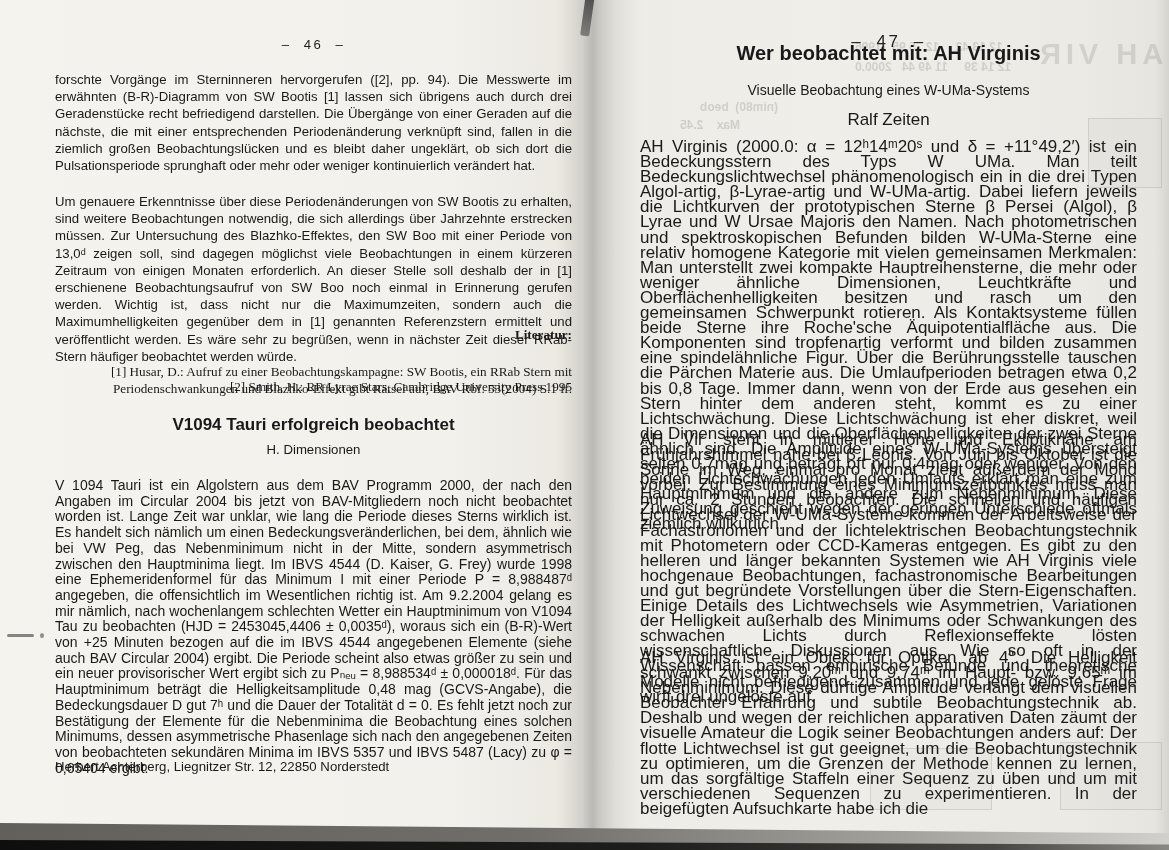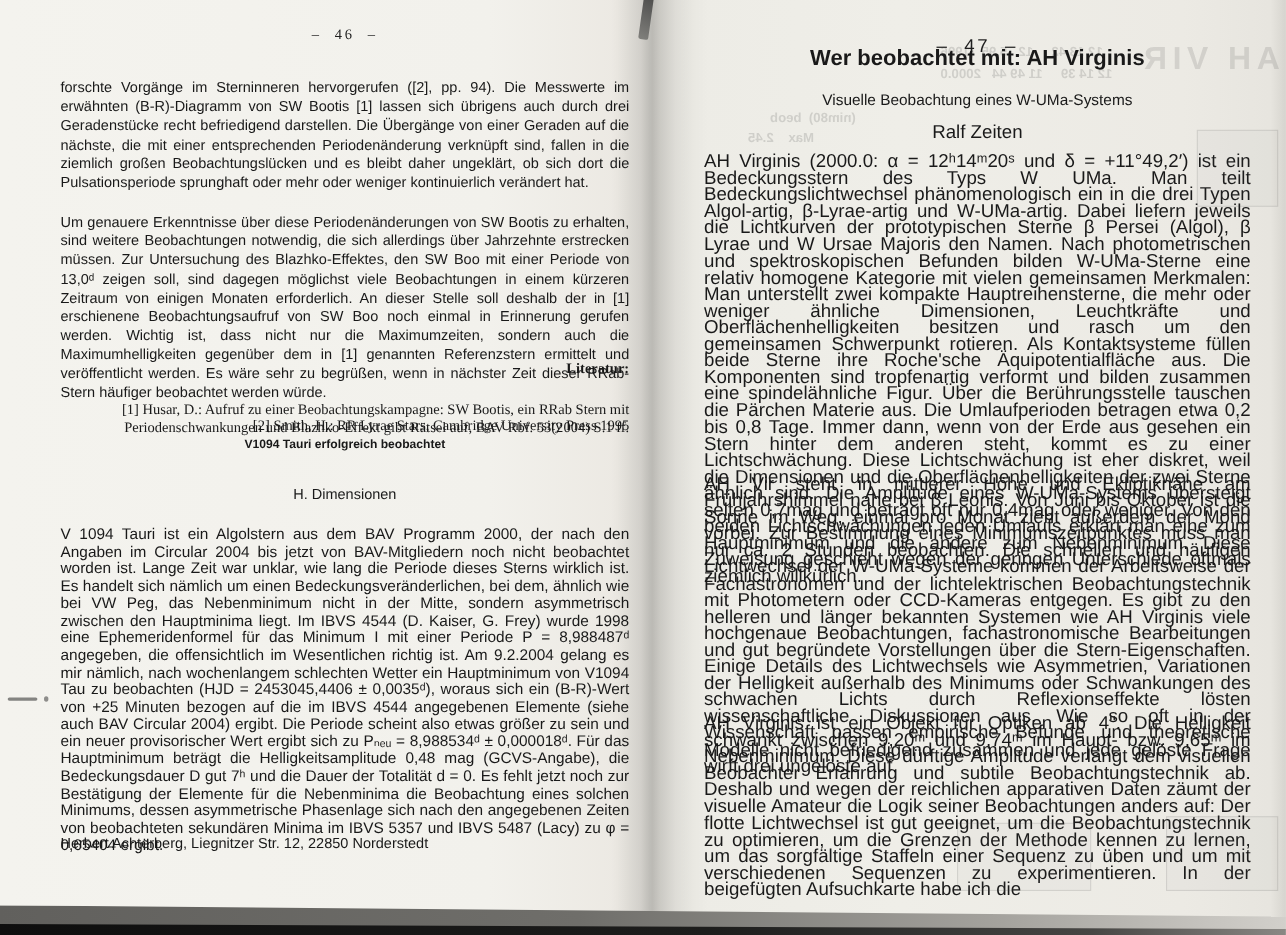--- a/index.html
+++ b/index.html
@@ -79,33 +79,33 @@
 </style>
 </head>
 <body>
 
 <div class="scan-bg"></div>
 <div class="gutter-shadow"></div>
 <div class="gutter-top-mark"></div>
 <div class="right-edge-shade"></div>
 
 <div>
-  <div class="page-num left-col" style="top:22px;font-family:Liberation Serif, serif;">–  46  –</div>
+  <div class="page-num left-col" style="top:36px;">–  46  –</div>
 
   <div class="body-text left-col" style="top:71px;">forschte Vorgänge im Sterninneren hervorgerufen ([2], pp. 94). Die Messwerte im erwähnten (B-R)-Diagramm von SW Bootis [1] lassen sich übrigens auch durch drei Geradenstücke recht befriedigend darstellen. Die Übergänge von einer Geraden auf die nächste, die mit einer entsprechenden Periodenänderung verknüpft sind, fallen in die ziemlich großen Beobachtungslücken und es bleibt daher ungeklärt, ob sich dort die Pulsationsperiode sprunghaft oder mehr oder weniger kontinuierlich verändert hat.</div>
 
   <div class="body-text left-col" style="top:193px;">Um genauere Erkenntnisse über diese Periodenänderungen von SW Bootis zu erhalten, sind weitere Beobachtungen notwendig, die sich allerdings über Jahrzehnte erstrecken müssen. Zur Untersuchung des Blazhko-Effektes, den SW Boo mit einer Periode von 13,0ᵈ zeigen soll, sind dagegen möglichst viele Beobachtungen in einem kürzeren Zeitraum von einigen Monaten erforderlich. An dieser Stelle soll deshalb der in [1] erschienene Beobachtungsaufruf von SW Boo noch einmal in Erinnerung gerufen werden. Wichtig ist, dass nicht nur die Maximumzeiten, sondern auch die Maximumhelligkeiten gegenüber dem in [1] genannten Referenzstern ermittelt und veröffentlicht werden. Es wäre sehr zu begrüßen, wenn in nächster Zeit dieser RRab-Stern häufiger beobachtet werden würde.</div>
 
   <div class="body-text left-col bold ref-block" style="top:326px;">Literatur:</div>
 
   <div class="body-text left-col ref-block" style="top:363px;">[1] Husar, D.: Aufruf zu einer Beobachtungskampagne: SW Bootis, ein RRab Stern mit Periodenschwankungen und Blazhko-Effekt gibt Rätsel auf, BAV Rbf. 53(2004) S.1 ff.</div>
 
   <div class="body-text left-col ref-block" style="top:378px;">[2] Smith, H.: RR Lyrae Stars, Cambridge University Press 1995</div>
 
-  <div class="body-text left-col centered bold" style="top:396px; font-size:11px;">V1094 Tauri erfolgreich beobachtet</div>
+  <div class="body-text left-col centered bold" style="top:416px; font-size:17px;">V1094 Tauri erfolgreich beobachtet</div>
 
   <div class="body-text left-col centered" style="top:441px;">H. Dimensionen</div>
 
   <div class="body-text left-col-tight" style="top:478px;">V 1094 Tauri ist ein Algolstern aus dem BAV Programm 2000, der nach den Angaben im Circular 2004 bis jetzt von BAV-Mitgliedern noch nicht beobachtet worden ist. Lange Zeit war unklar, wie lang die Periode dieses Sterns wirklich ist. Es handelt sich nämlich um einen Bedeckungsveränderlichen, bei dem, ähnlich wie bei VW Peg, das Nebenminimum nicht in der Mitte, sondern asymmetrisch zwischen den Hauptminima liegt. Im IBVS 4544 (D. Kaiser, G. Frey) wurde 1998 eine Ephemeridenformel für das Minimum I mit einer Periode P = 8,988487ᵈ angegeben, die offensichtlich im Wesentlichen richtig ist. Am 9.2.2004 gelang es mir nämlich, nach wochenlangem schlechten Wetter ein Hauptminimum von V1094 Tau zu beobachten (HJD = 2453045,4406 ± 0,0035ᵈ), woraus sich ein (B-R)-Wert von +25 Minuten bezogen auf die im IBVS 4544 angegebenen Elemente (siehe auch BAV Circular 2004) ergibt. Die Periode scheint also etwas größer zu sein und ein neuer provisorischer Wert ergibt sich zu Pₙₑᵤ = 8,988534ᵈ ± 0,000018ᵈ. Für das Hauptminimum beträgt die Helligkeitsamplitude 0,48 mag (GCVS-Angabe), die Bedeckungsdauer D gut 7ʰ und die Dauer der Totalität d = 0. Es fehlt jetzt noch zur Bestätigung der Elemente für die Nebenminima die Beobachtung eines solchen Minimums, dessen asymmetrische Phasenlage sich nach den angegebenen Zeiten von beobachteten sekundären Minima im IBVS 5357 und IBVS 5487 (Lacy) zu φ = 0,65404 ergibt.</div>
 
   <div class="body-text left-col" style="top:758px; text-align:left;">Herbert Achterberg, Liegnitzer Str. 12, 22850 Norderstedt</div>
 </div>
 
 <div>
   <div class="page-num right-col" style="top:34px;">–  47  –</div>

